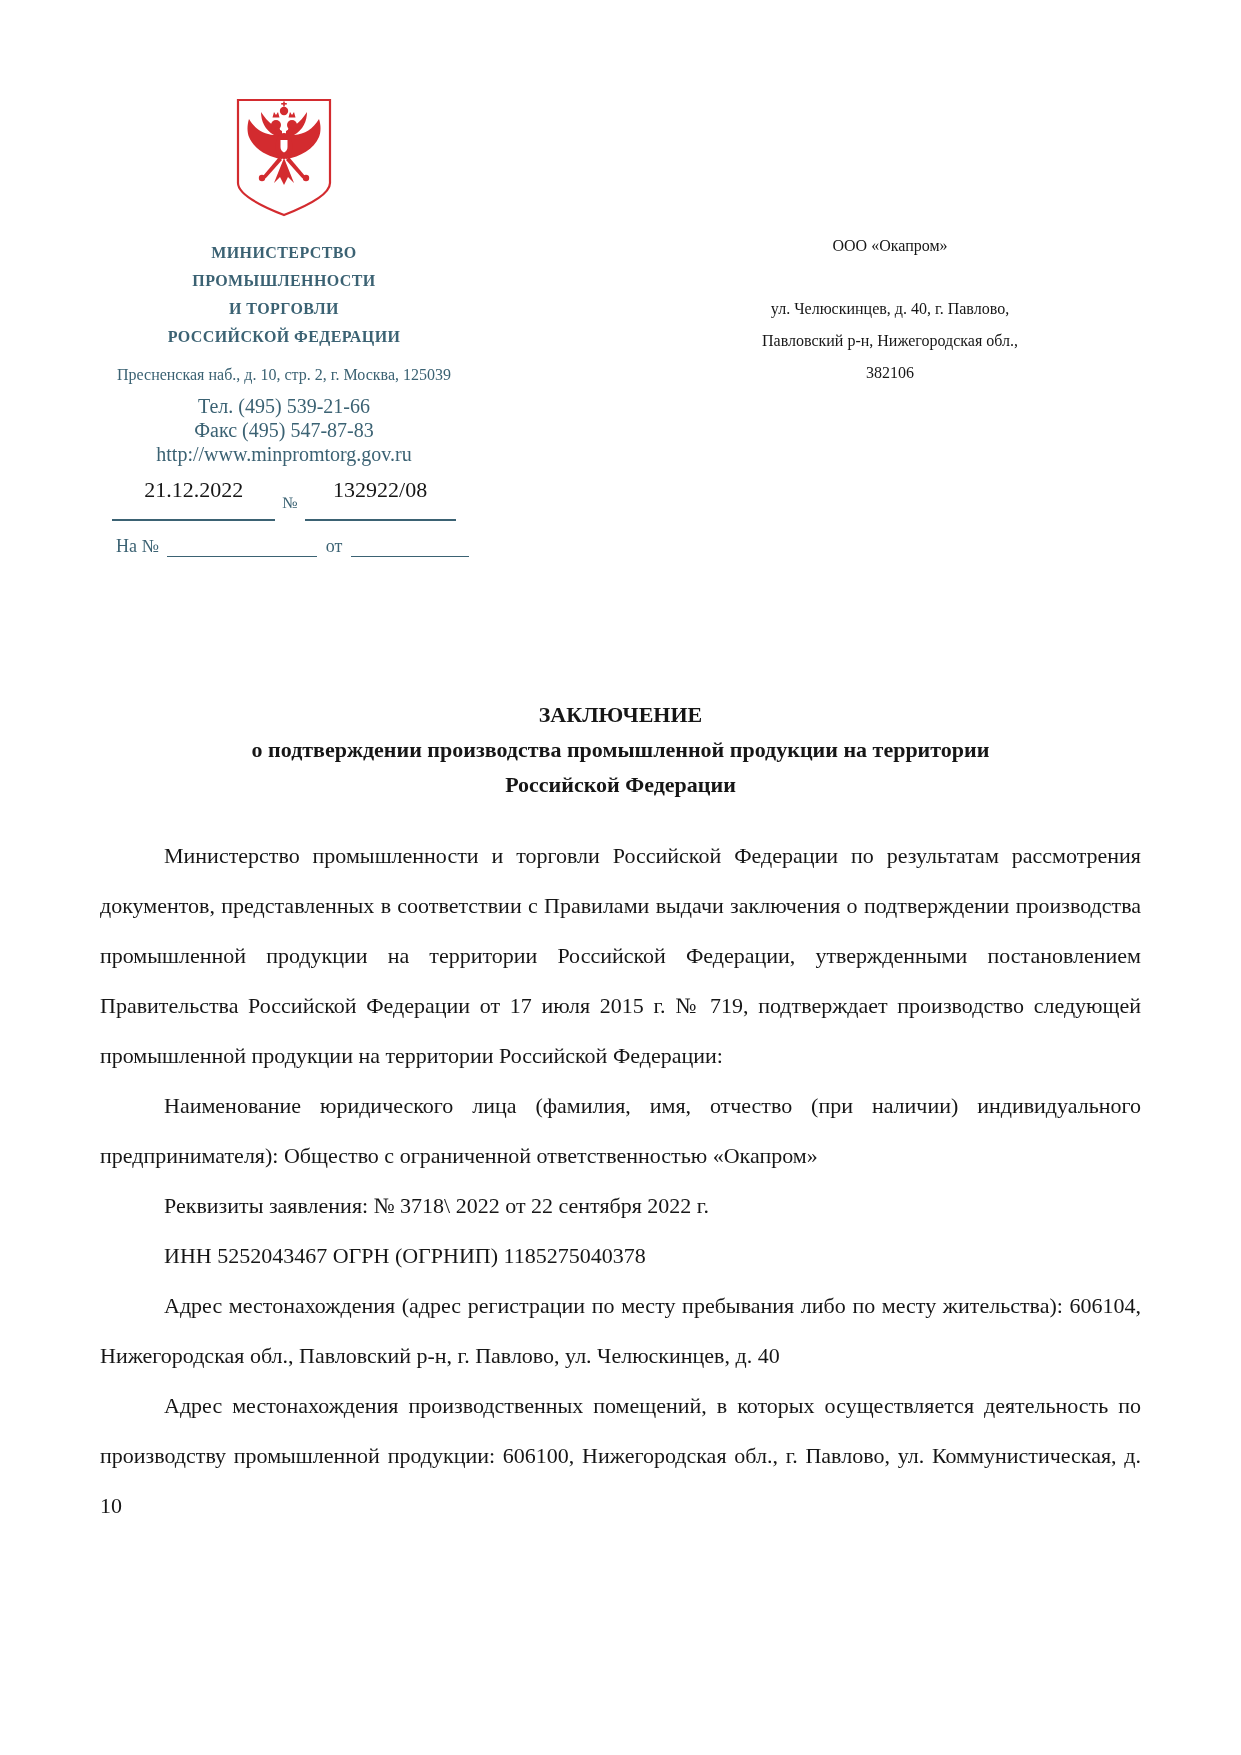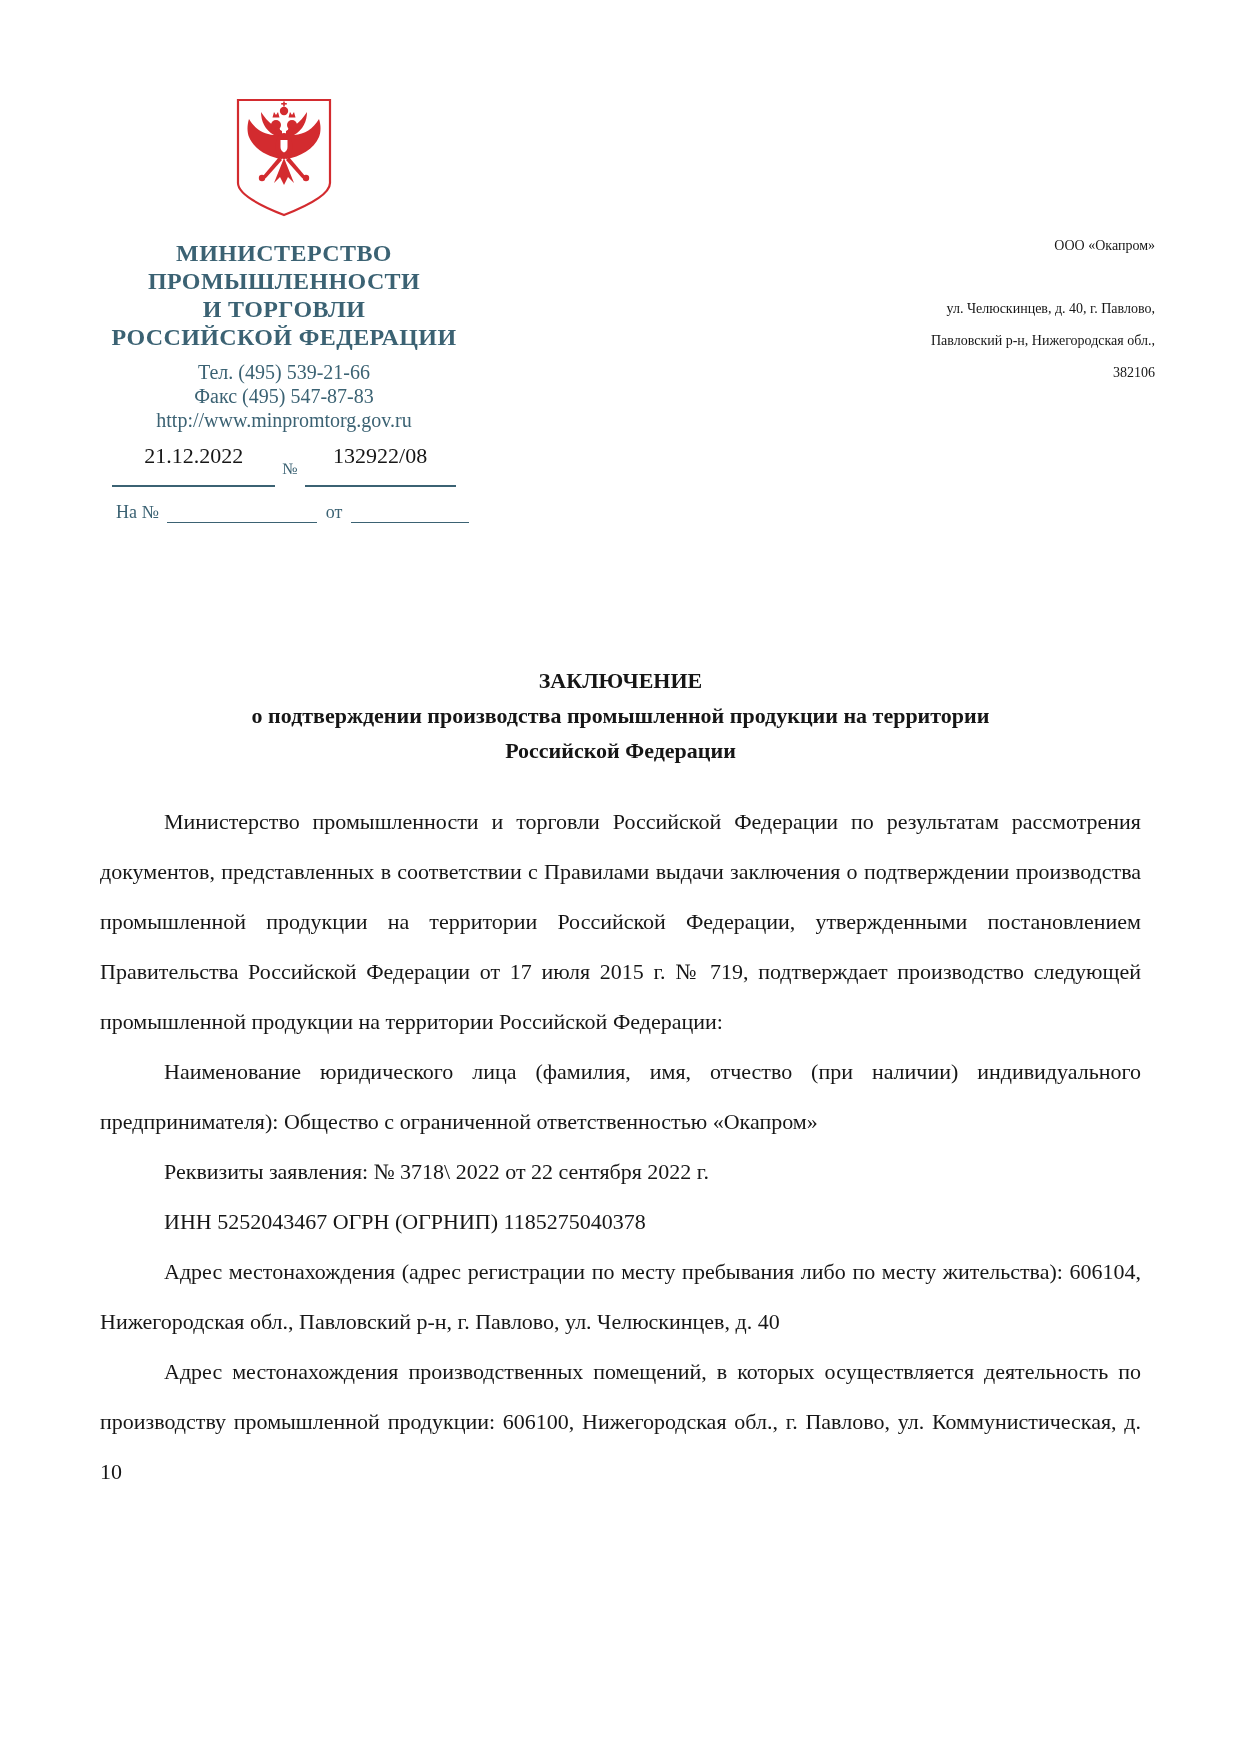--- a/index.html
+++ b/index.html
@@ -13,21 +13,21 @@
     width:1241px;height:1755px;margin:0 auto;background:var(--page-bg);
     position:relative;font-family:"Liberation Serif", serif;color:var(--ink);
     overflow:hidden;box-sizing:border-box;
   }
   
   .header{display:flex;align-items:flex-start;padding:96px 0 0 64px;box-sizing:border-box;}
   .letterhead{width:440px;text-align:center;color:var(--accent);flex:0 0 auto;}
   .emblem{display:block;margin:0 auto 18px;}
   .emblem .f{fill:var(--emblem-red);}
   .emblem .s{stroke:var(--emblem-red);fill:none;}
-  .ministry{font-weight:bold;font-size:24px;line-height:28px;letter-spacing:0.4px;}
+  .ministry{font-weight:bold;font-size:16px;line-height:28px;letter-spacing:0.4px;}
   .ministry-short{font-size:22px;line-height:28px;margin-top:2px;letter-spacing:0.5px;}
   .lh-address{font-size:16px;line-height:20px;margin-top:14px;}
   .lh-contact{font-size:20px;line-height:24px;margin-top:9px;}
   .date-row{
     margin-top:11px;display:flex;justify-content:center;align-items:flex-end;
     color:var(--ink);font-size:22px;line-height:26px;
   }
   .ufield{border-bottom:2px solid var(--accent);text-align:center;padding-bottom:16px;}
   .date-field{width:163px;}
   .no-sign{color:var(--accent);font-size:16px;padding:0 7px 5px;}
@@ -35,22 +35,22 @@
   .ref-row{
     margin-top:15px;display:flex;align-items:flex-end;justify-content:flex-start;
     padding-left:52px;font-size:18px;line-height:21px;color:var(--accent);
   }
   .ref-label{padding-right:8px;}
   .ref-line{border-bottom:1.5px solid var(--accent);height:19px;}
   .ref-line-a{width:150px;}
   .ref-ot{padding:0 9px;}
   .ref-line-b{width:118px;}
   
-  .recipient{width:530px;margin-left:121px;margin-top:134px;text-align:right;
-    font-size:14px;line-height:32px;color:var(--ink);flex:0 0 auto;}
+  .recipient{width:530px;margin-left:121px;margin-top:134px;text-align:center;
+    font-size:16px;line-height:32px;color:var(--ink);flex:0 0 auto;}
   .recipient-name{margin-bottom:31px;}
   
   .doc-title{margin-top:140px;text-align:center;font-weight:bold;font-size:22px;line-height:35px;}
   .body-text{margin:29px 100px 0;font-size:22px;line-height:50px;text-align:justify;}
   .body-text p{margin:0;text-indent:64px;}
 </style>
 </head>
 <body>
 
 <div class="page">
@@ -81,20 +81,21 @@
         <path d="M49.5 44 h7 v7 q0 3.5 -3.5 5.5 q-3.5 -2 -3.5 -5.5 z" fill="#ffffff"></path>
       </svg>
 
       <div class="ministry">
         <div>МИНИСТЕРСТВО</div>
         <div>ПРОМЫШЛЕННОСТИ</div>
         <div>И ТОРГОВЛИ</div>
         <div>РОССИЙСКОЙ ФЕДЕРАЦИИ</div>
       </div>
 
+      <div class="lh-address">Пресненская наб., д. 10, стр. 2, г. Москва, 125039</div>
 
       <div class="lh-contact">
         <div>Тел. (495) 539-21-66</div>
         <div>Факс (495) 547-87-83</div>
         <div>http://www.minpromtorg.gov.ru</div>
       </div>
 
       <div class="date-row">
         <span class="ufield date-field">21.12.2022</span>
         <span class="no-sign">№</span>

